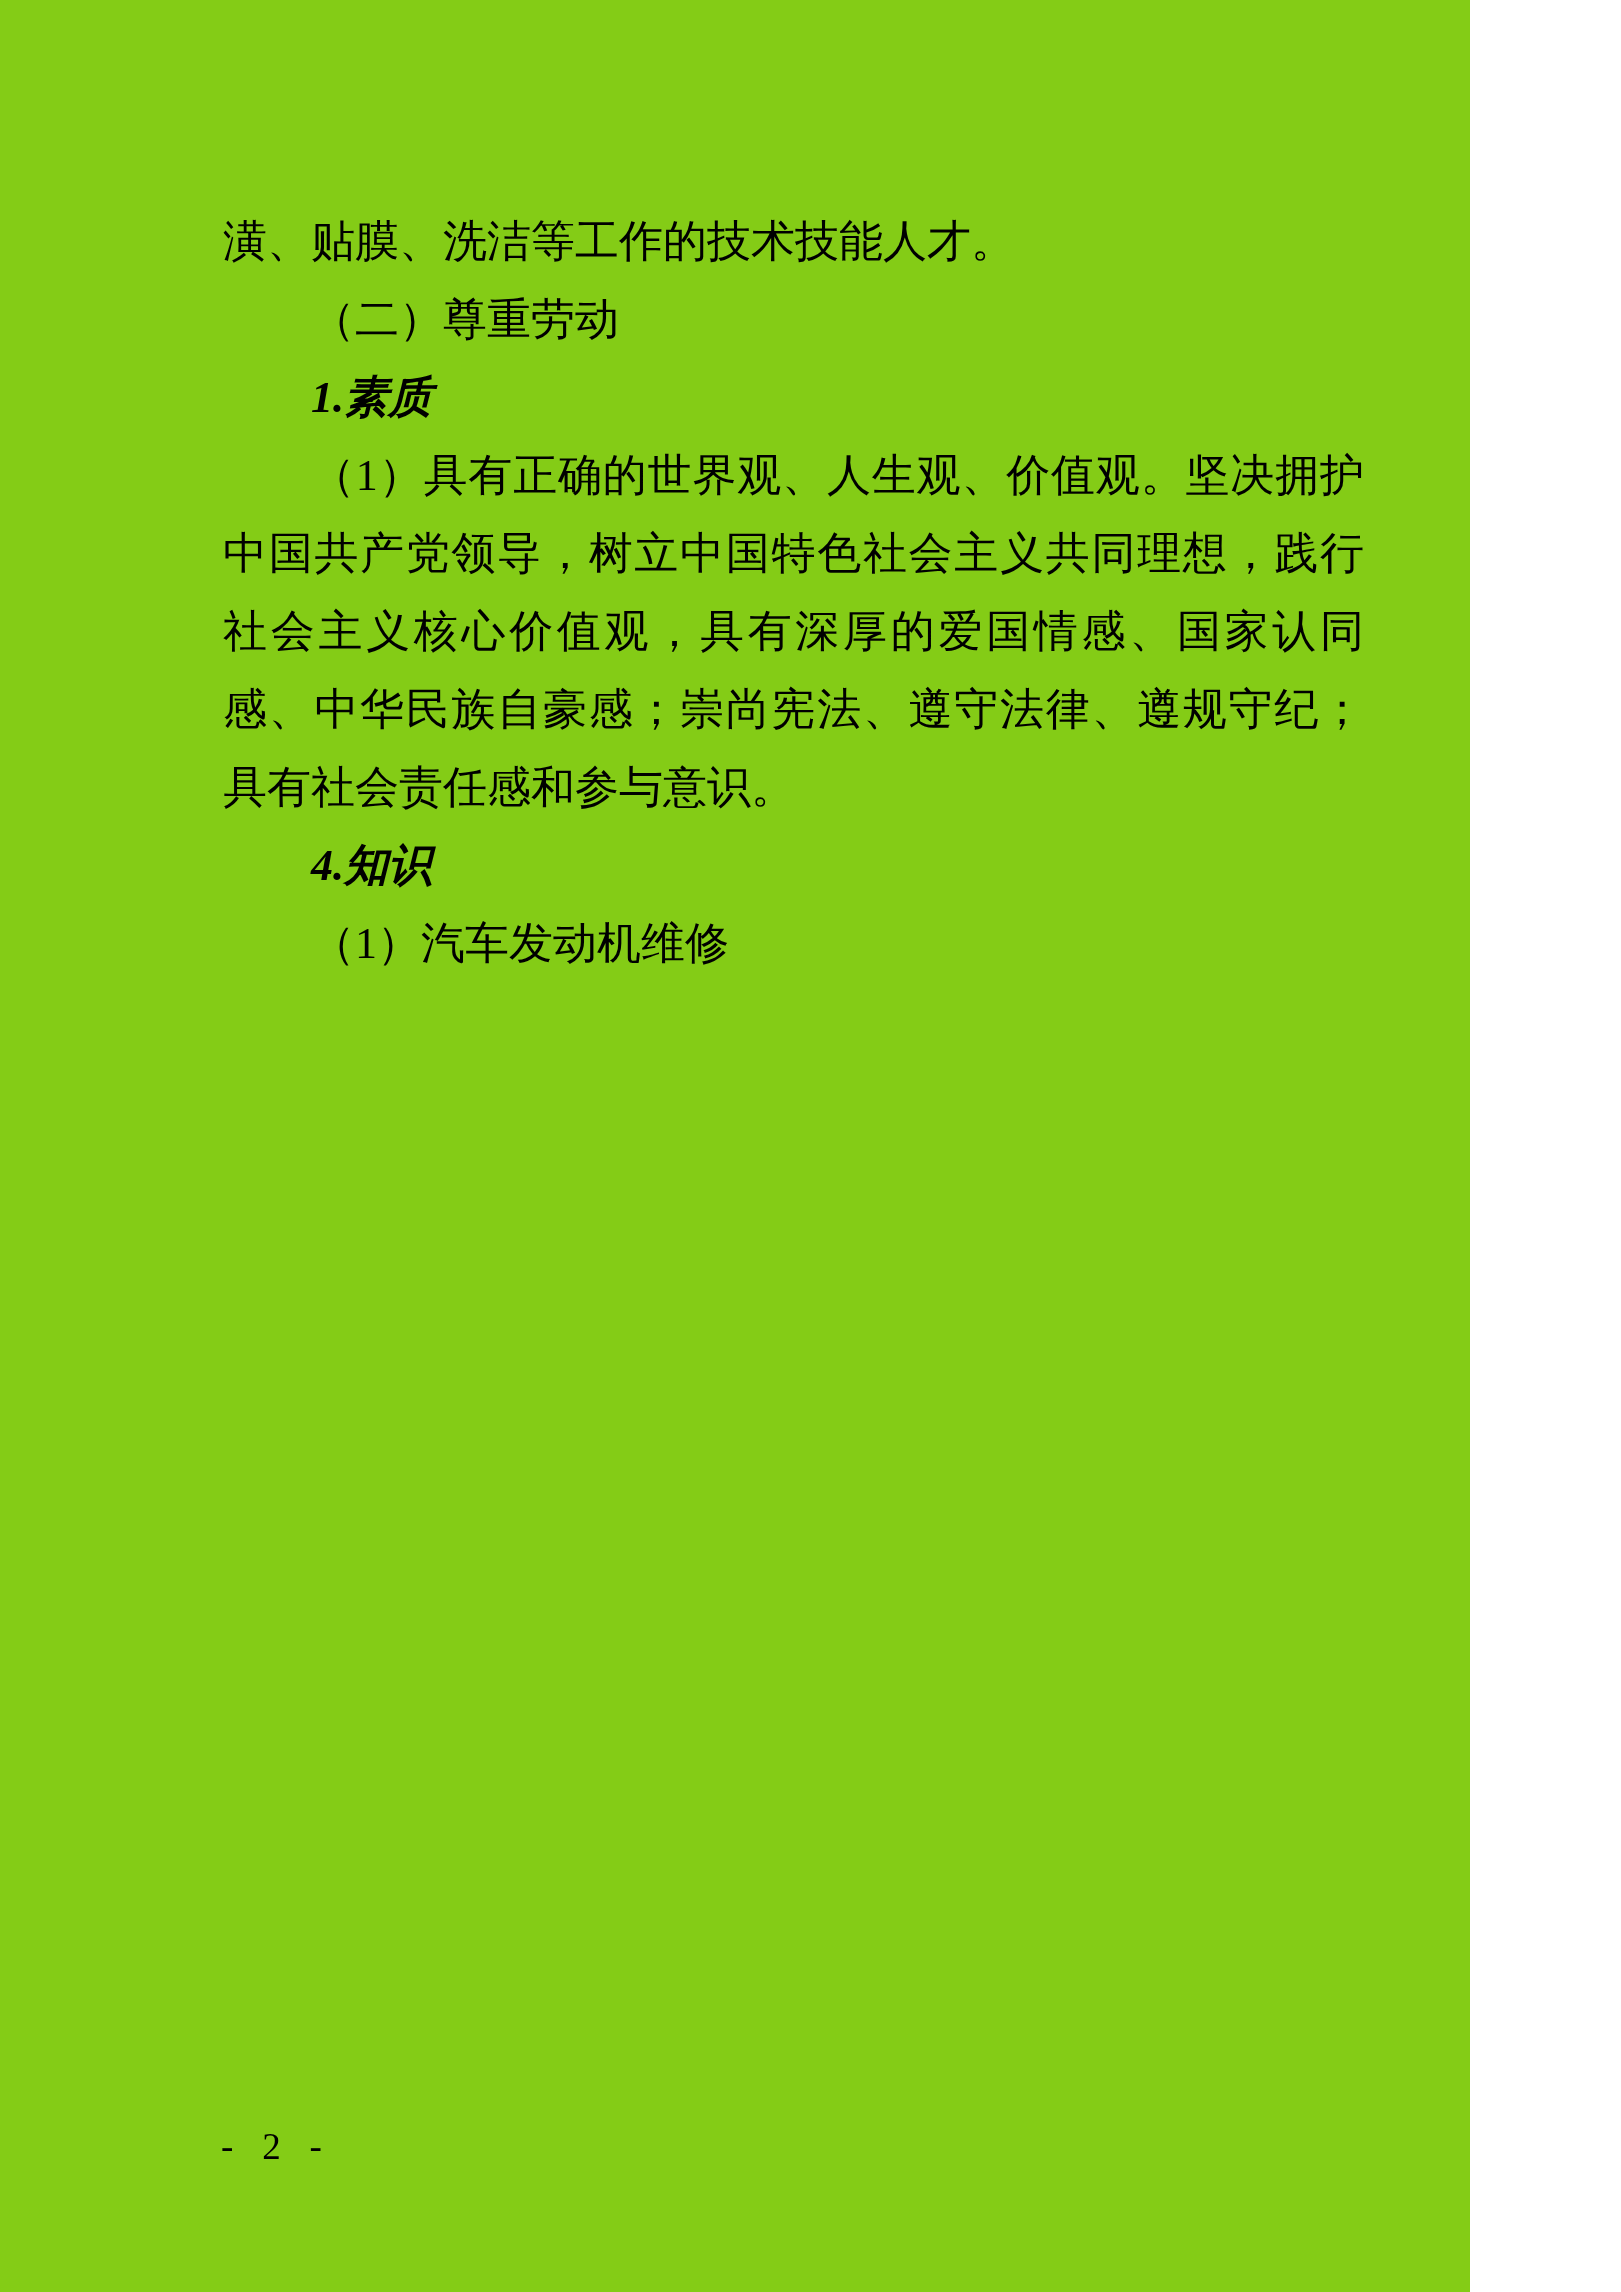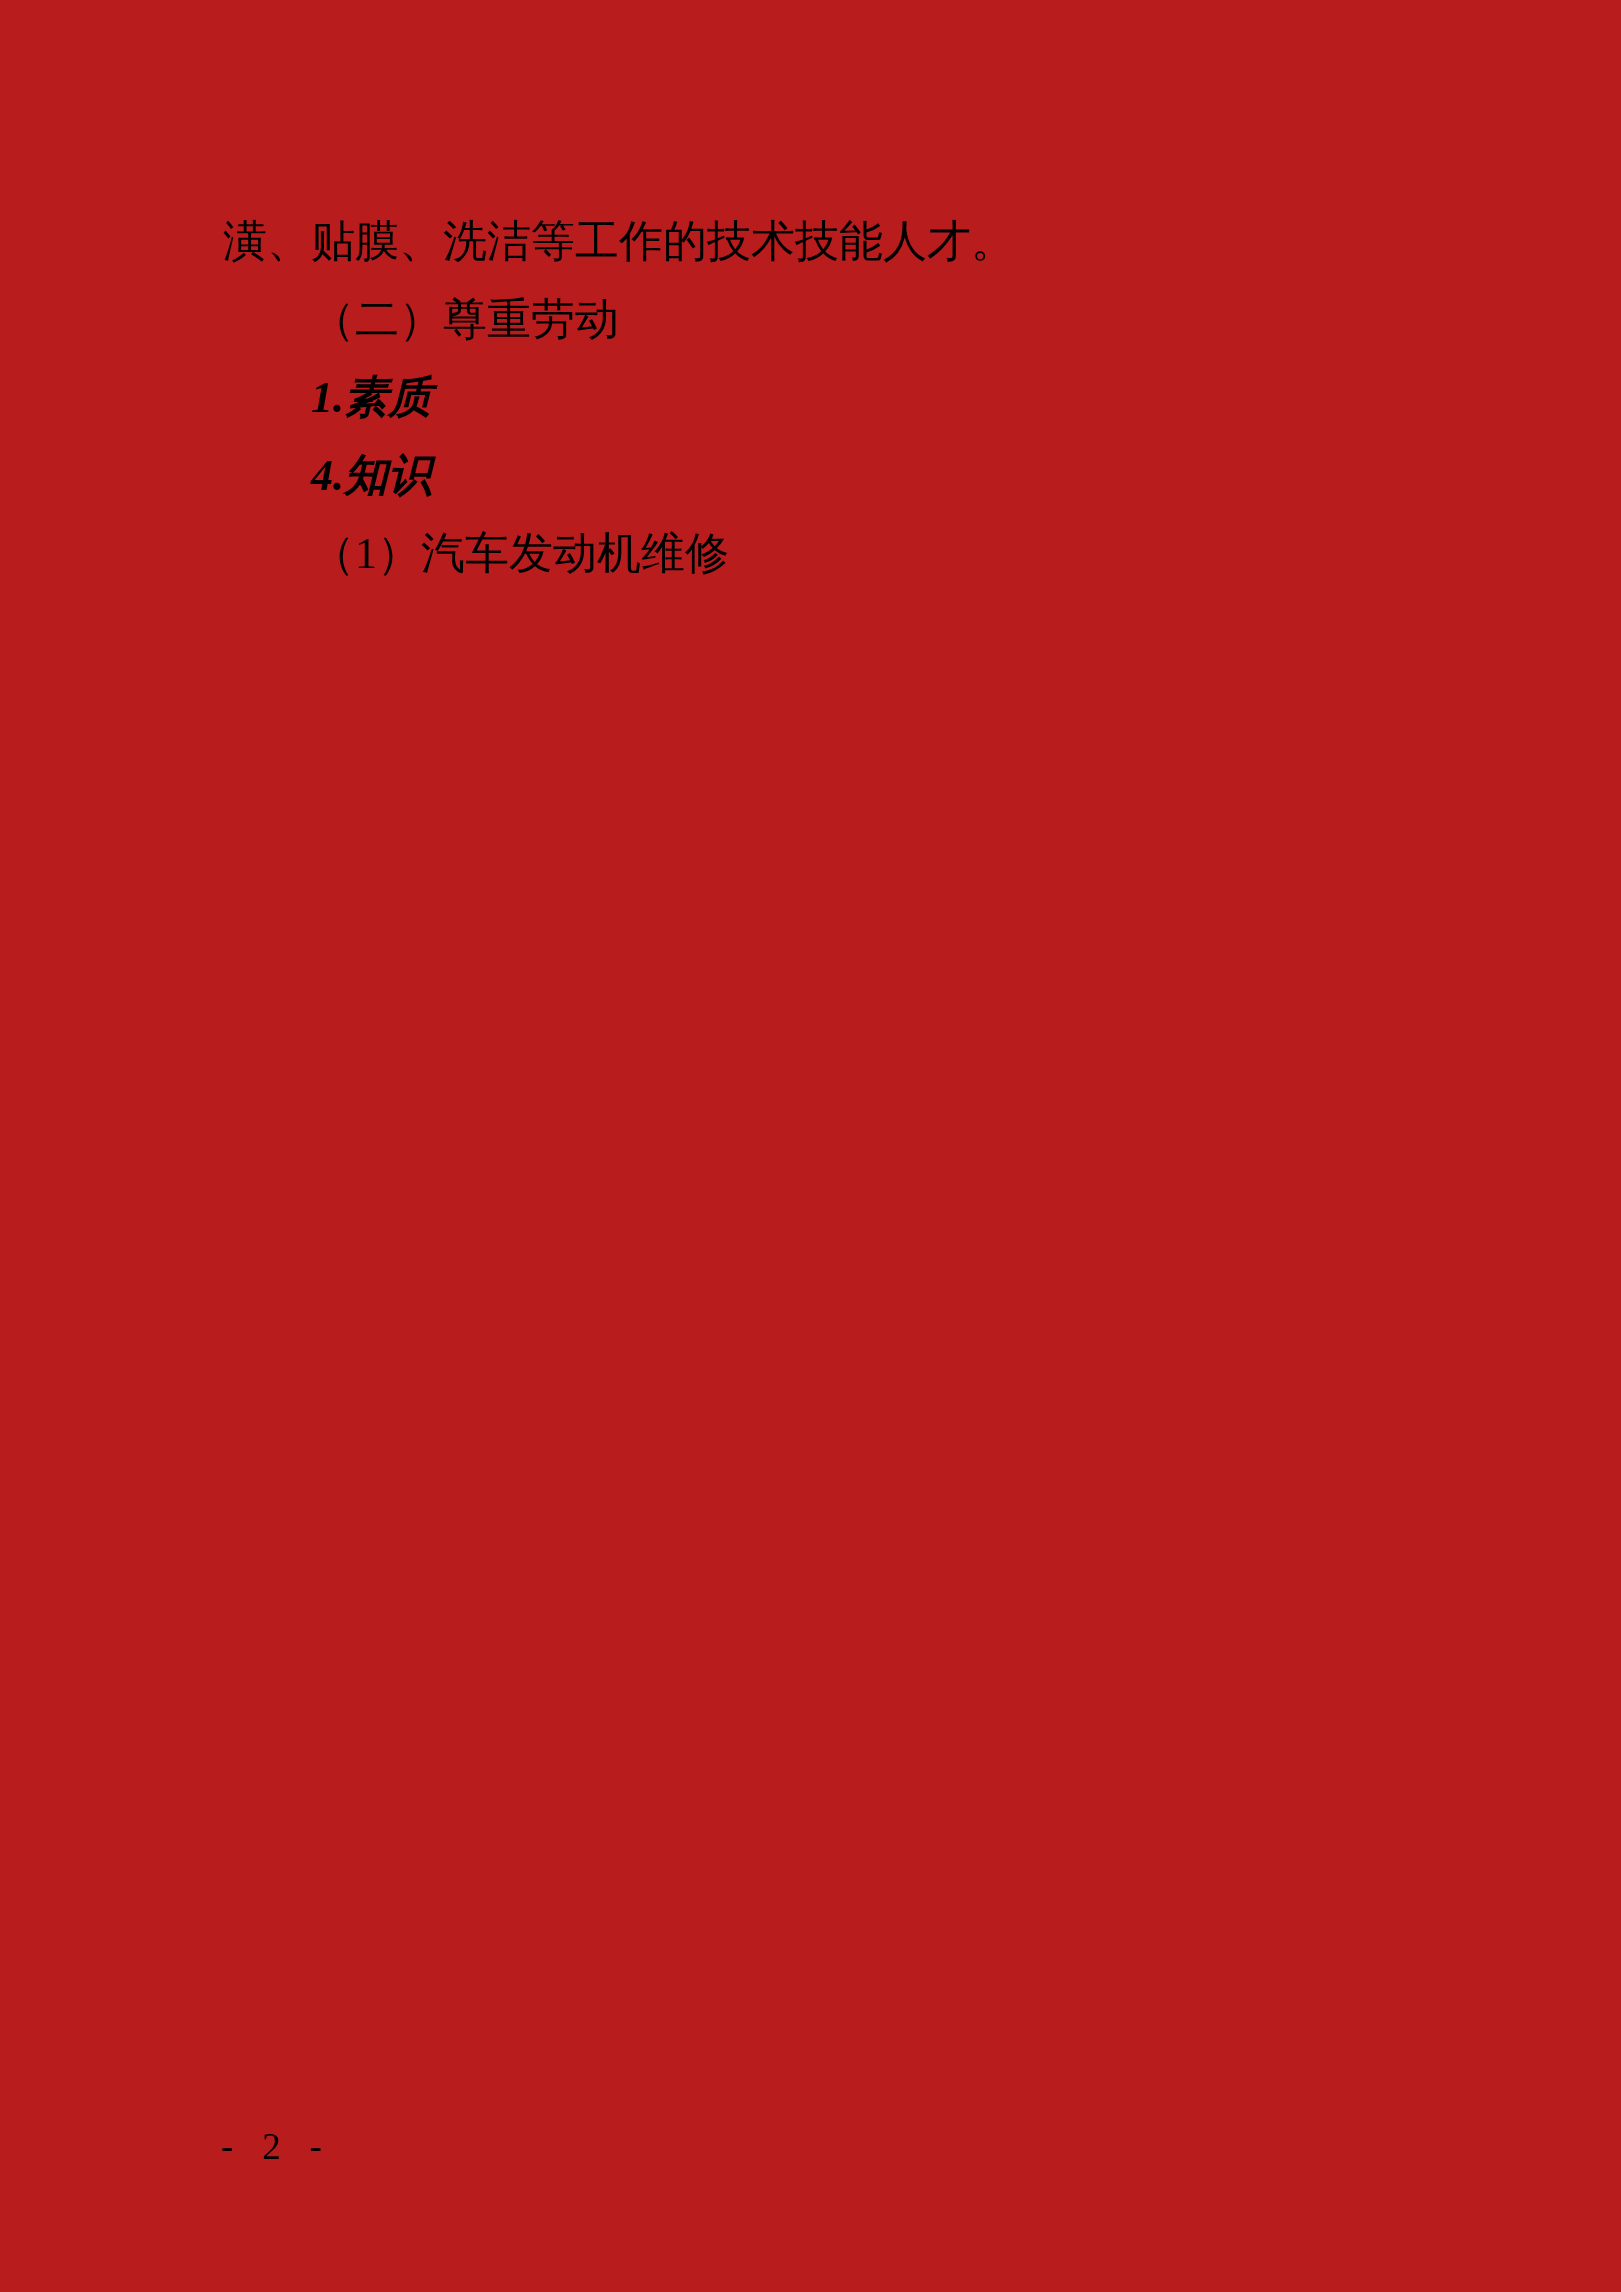--- a/index.html
+++ b/index.html
@@ -2,23 +2,23 @@
 <html><head>
 <meta charset="utf-8">
 <style>
   html, body {
     margin: 0;
     padding: 0;
     background: #ffffff;
   }
   .page {
     position: relative;
-    width: 1621px;
+    width: 1470px;
     height: 2293px;
-    background: #b91c1c;
+    background: #84cc16;
     color: #000000;
     font-family: "Liberation Serif", "DejaVu Serif", serif;
     overflow: hidden;
   }
   .content {
     position: absolute;
     left: 223px;
     top: 203px;
     width: 1141px;
   }
@@ -49,18 +49,19 @@
   }
 </style>
 </head>
 <body>
 
 <div class="page">
   <div class="content">
     <p class="para no-indent">潢、贴膜、洗洁等工作的技术技能人才。</p>
     <p class="para">（二）尊重劳动</p>
     <p class="para bold">1.素质</p>
+    <p class="para">（1）具有正确的世界观、人生观、价值观。坚决拥护中国共产党领导，树立中国特色社会主义共同理想，践行社会主义核心价值观，具有深厚的爱国情感、国家认同感、中华民族自豪感；崇尚宪法、遵守法律、遵规守纪；具有社会责任感和参与意识。</p>
     <p class="para bold">4.知识</p>
     <p class="para">（1）汽车发动机维修</p>
   </div>
   <div class="page-number">- 2 -</div>
 </div>
 
 
 </body></html>

